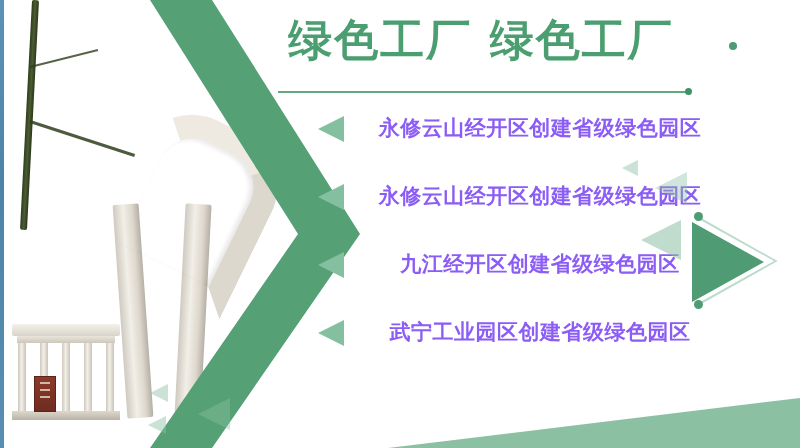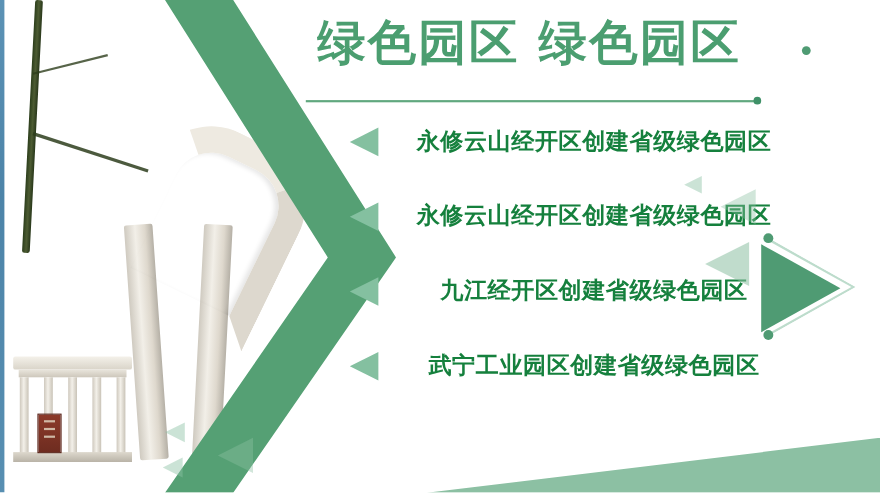--- a/index.html
+++ b/index.html
@@ -213,21 +213,21 @@
     width: 0; height: 0;
     border-top: 13px solid transparent;
     border-bottom: 13px solid transparent;
     border-right: 26px solid #84c0a0;
   }
   .item-text {
     position: absolute;
     left: 60px; top: 10px;
     width: 360px;
     text-align: center;
-    color: #15803d;
+    color: #8b5cf6;
     font-size: 21px;
     font-weight: bold;
     letter-spacing: .5px;
     white-space: nowrap;
     font-family: "DejaVu Sans", "Liberation Sans", sans-serif;
   }
 
   
   .emblem {
     position: absolute;
@@ -299,21 +299,21 @@
       <i></i>
     </div>
 
     <div class="photo-left-edge"></div>
   </div>
 
   <div class="chevron"></div>
 
   <div class="bottom-wedge"></div>
 
-  <div class="title">绿色园区 绿色园区</div>
+  <div class="title">绿色工厂 绿色工厂</div>
 
   <div class="rule-wrap">
     <div class="rule-line"></div>
     <div class="rule-dot"></div>
   </div>
 
   <div class="header-dot"></div>
 
   <div class="list">
 

